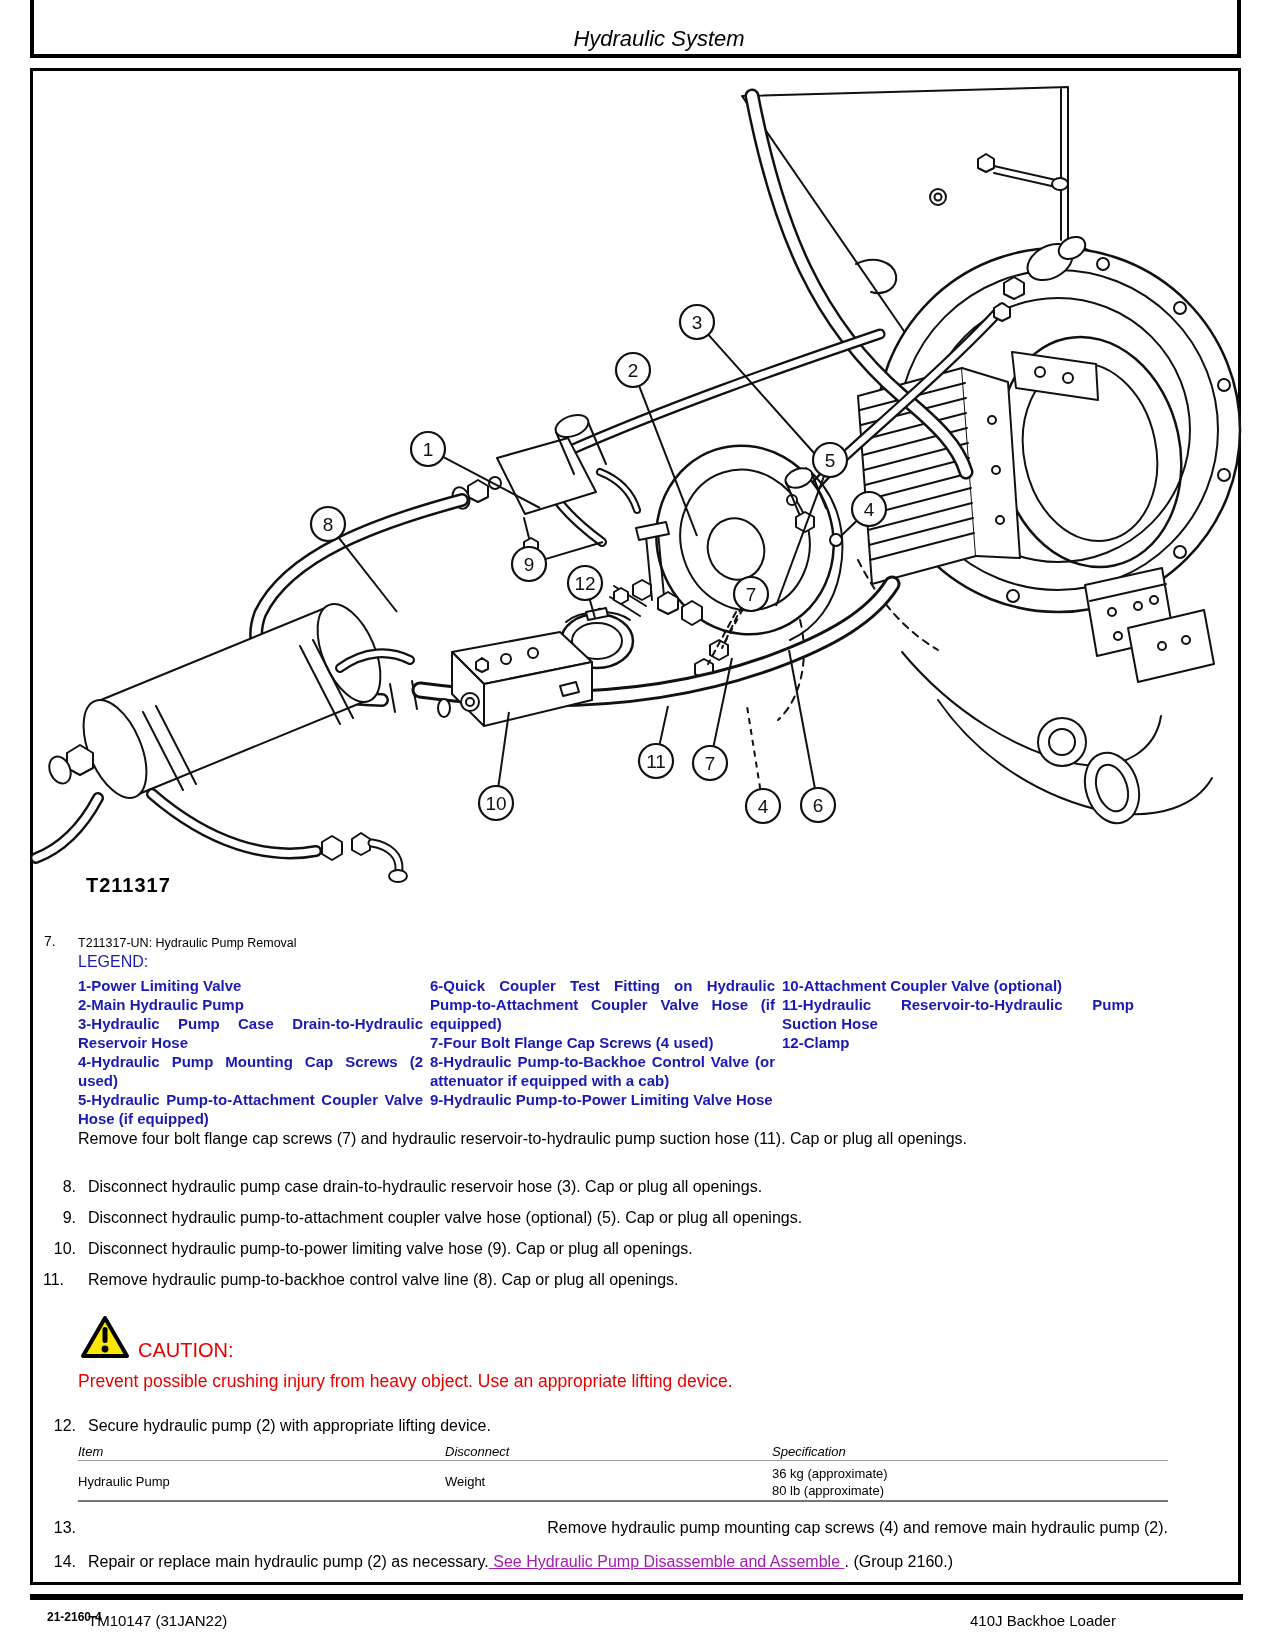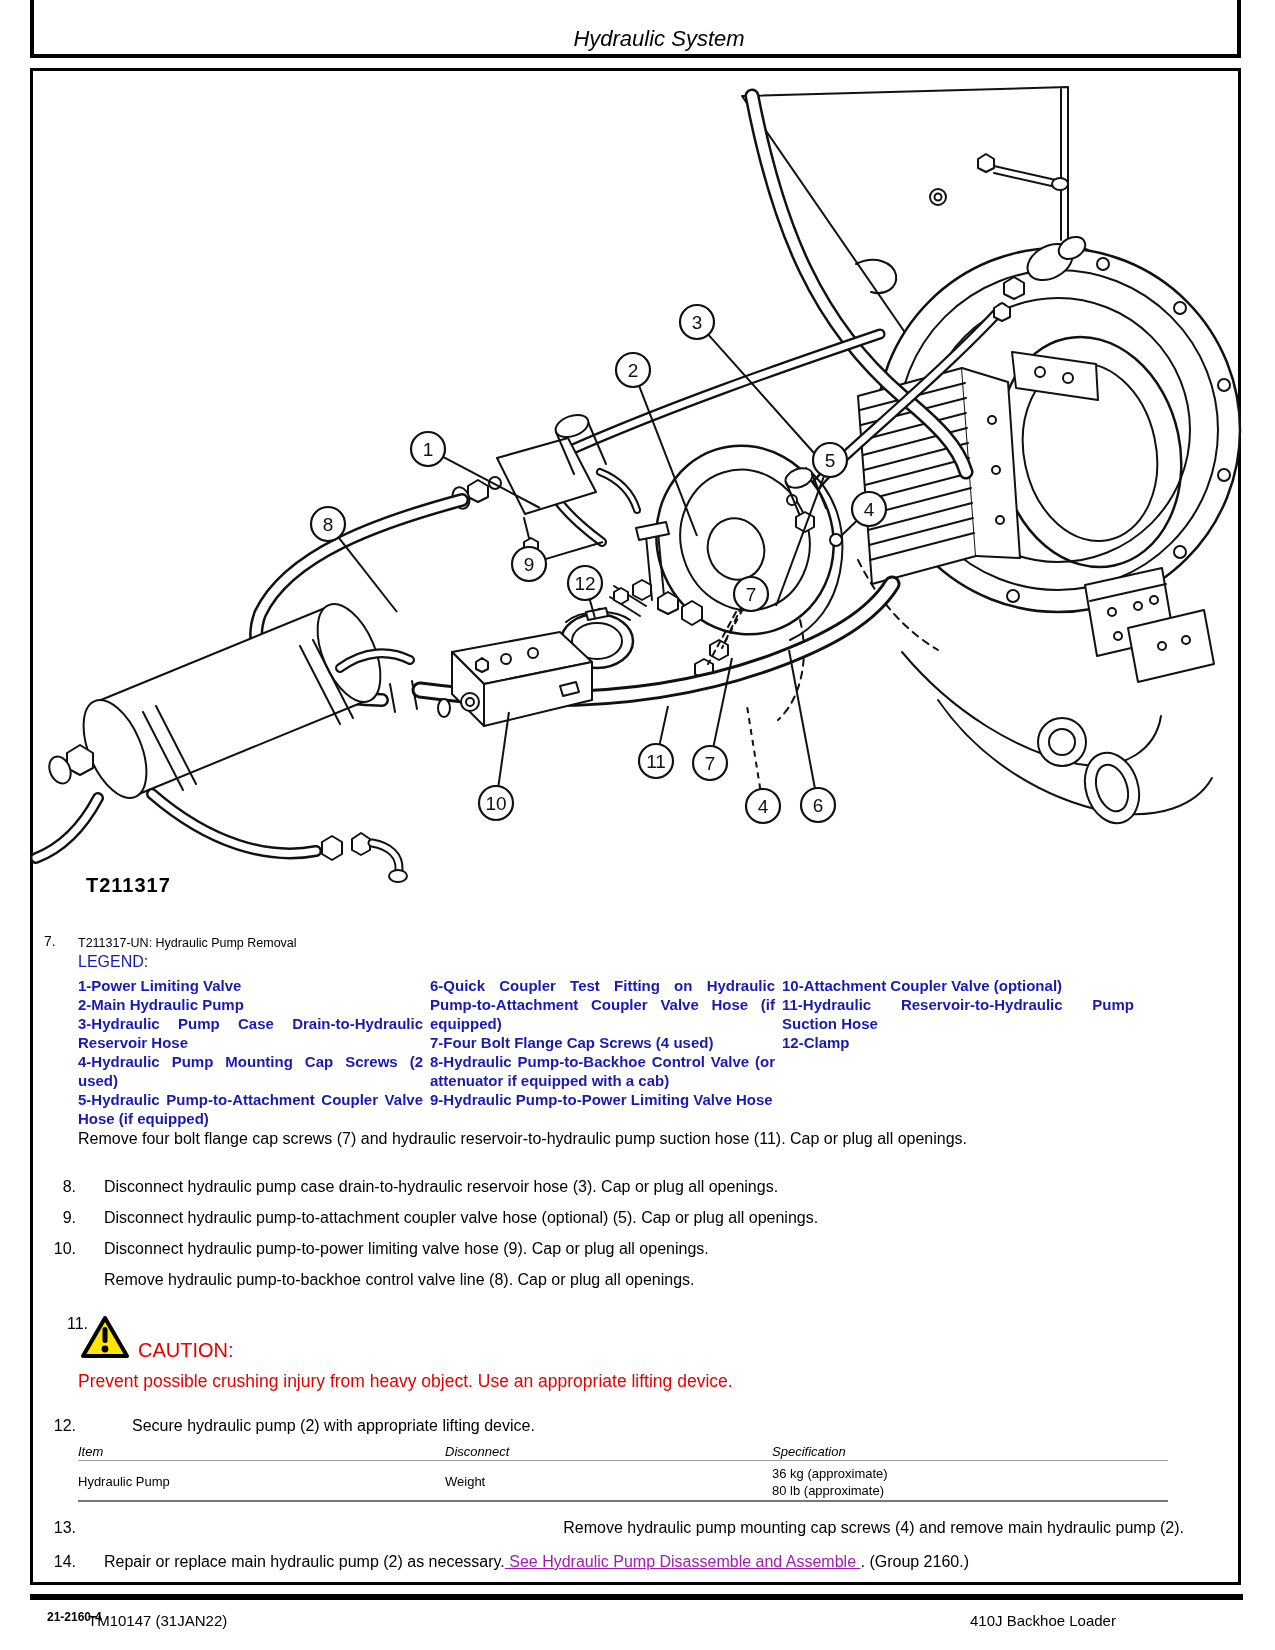--- a/index.html
+++ b/index.html
@@ -20,21 +20,21 @@
   .it7-cap{left:78px;top:936px;font-size:12.5px;}
   .legend-title{left:78px;top:953px;font-size:16px;color:#1a1ab2;}
   .lg-col{top:976px;font-size:15px;font-weight:bold;line-height:19px;color:#1a1ab2;text-align:justify;}
   .lg-c1{left:78px;width:345px;}
   .lg-c2{left:430px;width:345px;}
   .lg-c3{left:782px;width:352px;}
   .lg-col div{margin:0;}
   .it7-body{left:78px;top:1130px;width:1020px;font-size:16px;}
   
   .stp-num{width:36px;text-align:right;font-size:16px;}
-  .stp-txt{left:104px;width:1080px;font-size:16px;}
+  .stp-txt{left:88px;width:1080px;font-size:16px;}
   
   .cau-label{left:138px;top:1339px;font-size:20px;color:#e60000;}
   .cau-text{left:78px;top:1371px;font-size:17.5px;color:#e60000;}
   
   .tbl-head{top:1444px;font-size:13px;font-style:italic;}
   .tbl-cell{font-size:13px;}
   .tbl-rule1{left:78px;top:1460px;width:1090px;height:1px;background:#9a9a9a;}
   .tbl-rule2{left:78px;top:1500px;width:1090px;height:2px;background:#777;}
   .link{color:#a21caf;text-decoration:underline;}
   
@@ -288,33 +288,33 @@
     <div>12-Clamp</div>
   </div>
   <div class="abs it7-body">Remove four bolt flange cap screws (7) and hydraulic reservoir-to-hydraulic pump suction hose (11). Cap or plug all openings.</div>
 
   <div class="abs stp-num" style="left:40px;top:1178px;">8.</div>
   <div class="abs stp-txt" style="top:1178px;">Disconnect hydraulic pump case drain-to-hydraulic reservoir hose (3). Cap or plug all openings.</div>
   <div class="abs stp-num" style="left:40px;top:1209px;">9.</div>
   <div class="abs stp-txt" style="top:1209px;">Disconnect hydraulic pump-to-attachment coupler valve hose (optional) (5). Cap or plug all openings.</div>
   <div class="abs stp-num" style="left:40px;top:1240px;">10.</div>
   <div class="abs stp-txt" style="top:1240px;">Disconnect hydraulic pump-to-power limiting valve hose (9). Cap or plug all openings.</div>
-  <div class="abs stp-num" style="left:52px;top:1271px;margin-top:44px;">11.</div>
+  <div class="abs stp-num" style="left:28px;top:1271px;">11.</div>
   <div class="abs stp-txt" style="top:1271px;">Remove hydraulic pump-to-backhoe control valve line (8). Cap or plug all openings.</div>
 
   <svg class="abs" style="left:80px;top:1314px;" width="50" height="46" viewBox="0 0 50 46">
     <path d="M25 4 L47 42 L3 42 Z" fill="#ffe600" stroke="#000" stroke-width="4" stroke-linejoin="round"></path>
     <rect x="22.5" y="13" width="5" height="16" rx="2.5" fill="#000"></rect>
     <circle cx="25" cy="35" r="3.4" fill="#000"></circle>
   </svg>
   <div class="abs cau-label">CAUTION:</div>
   <div class="abs cau-text">Prevent possible crushing injury from heavy object. Use an appropriate lifting device.</div>
 
   <div class="abs stp-num" style="left:40px;top:1417px;">12.</div>
-  <div class="abs stp-txt" style="top:1417px;margin-left:28px;">Secure hydraulic pump (2) with appropriate lifting device.</div>
+  <div class="abs stp-txt" style="top:1417px;">Secure hydraulic pump (2) with appropriate lifting device.</div>
 
   <div class="abs tbl-head" style="left:78px;">Item</div>
   <div class="abs tbl-head" style="left:445px;">Disconnect</div>
   <div class="abs tbl-head" style="left:772px;">Specification</div>
   <div class="abs tbl-rule1"></div>
   <div class="abs tbl-cell" style="left:78px;top:1474px;">Hydraulic Pump</div>
   <div class="abs tbl-cell" style="left:445px;top:1474px;">Weight</div>
   <div class="abs tbl-cell" style="left:772px;top:1466px;">36 kg (approximate)</div>
   <div class="abs tbl-cell" style="left:772px;top:1483px;">80 lb (approximate)</div>
   <div class="abs tbl-rule2"></div>

